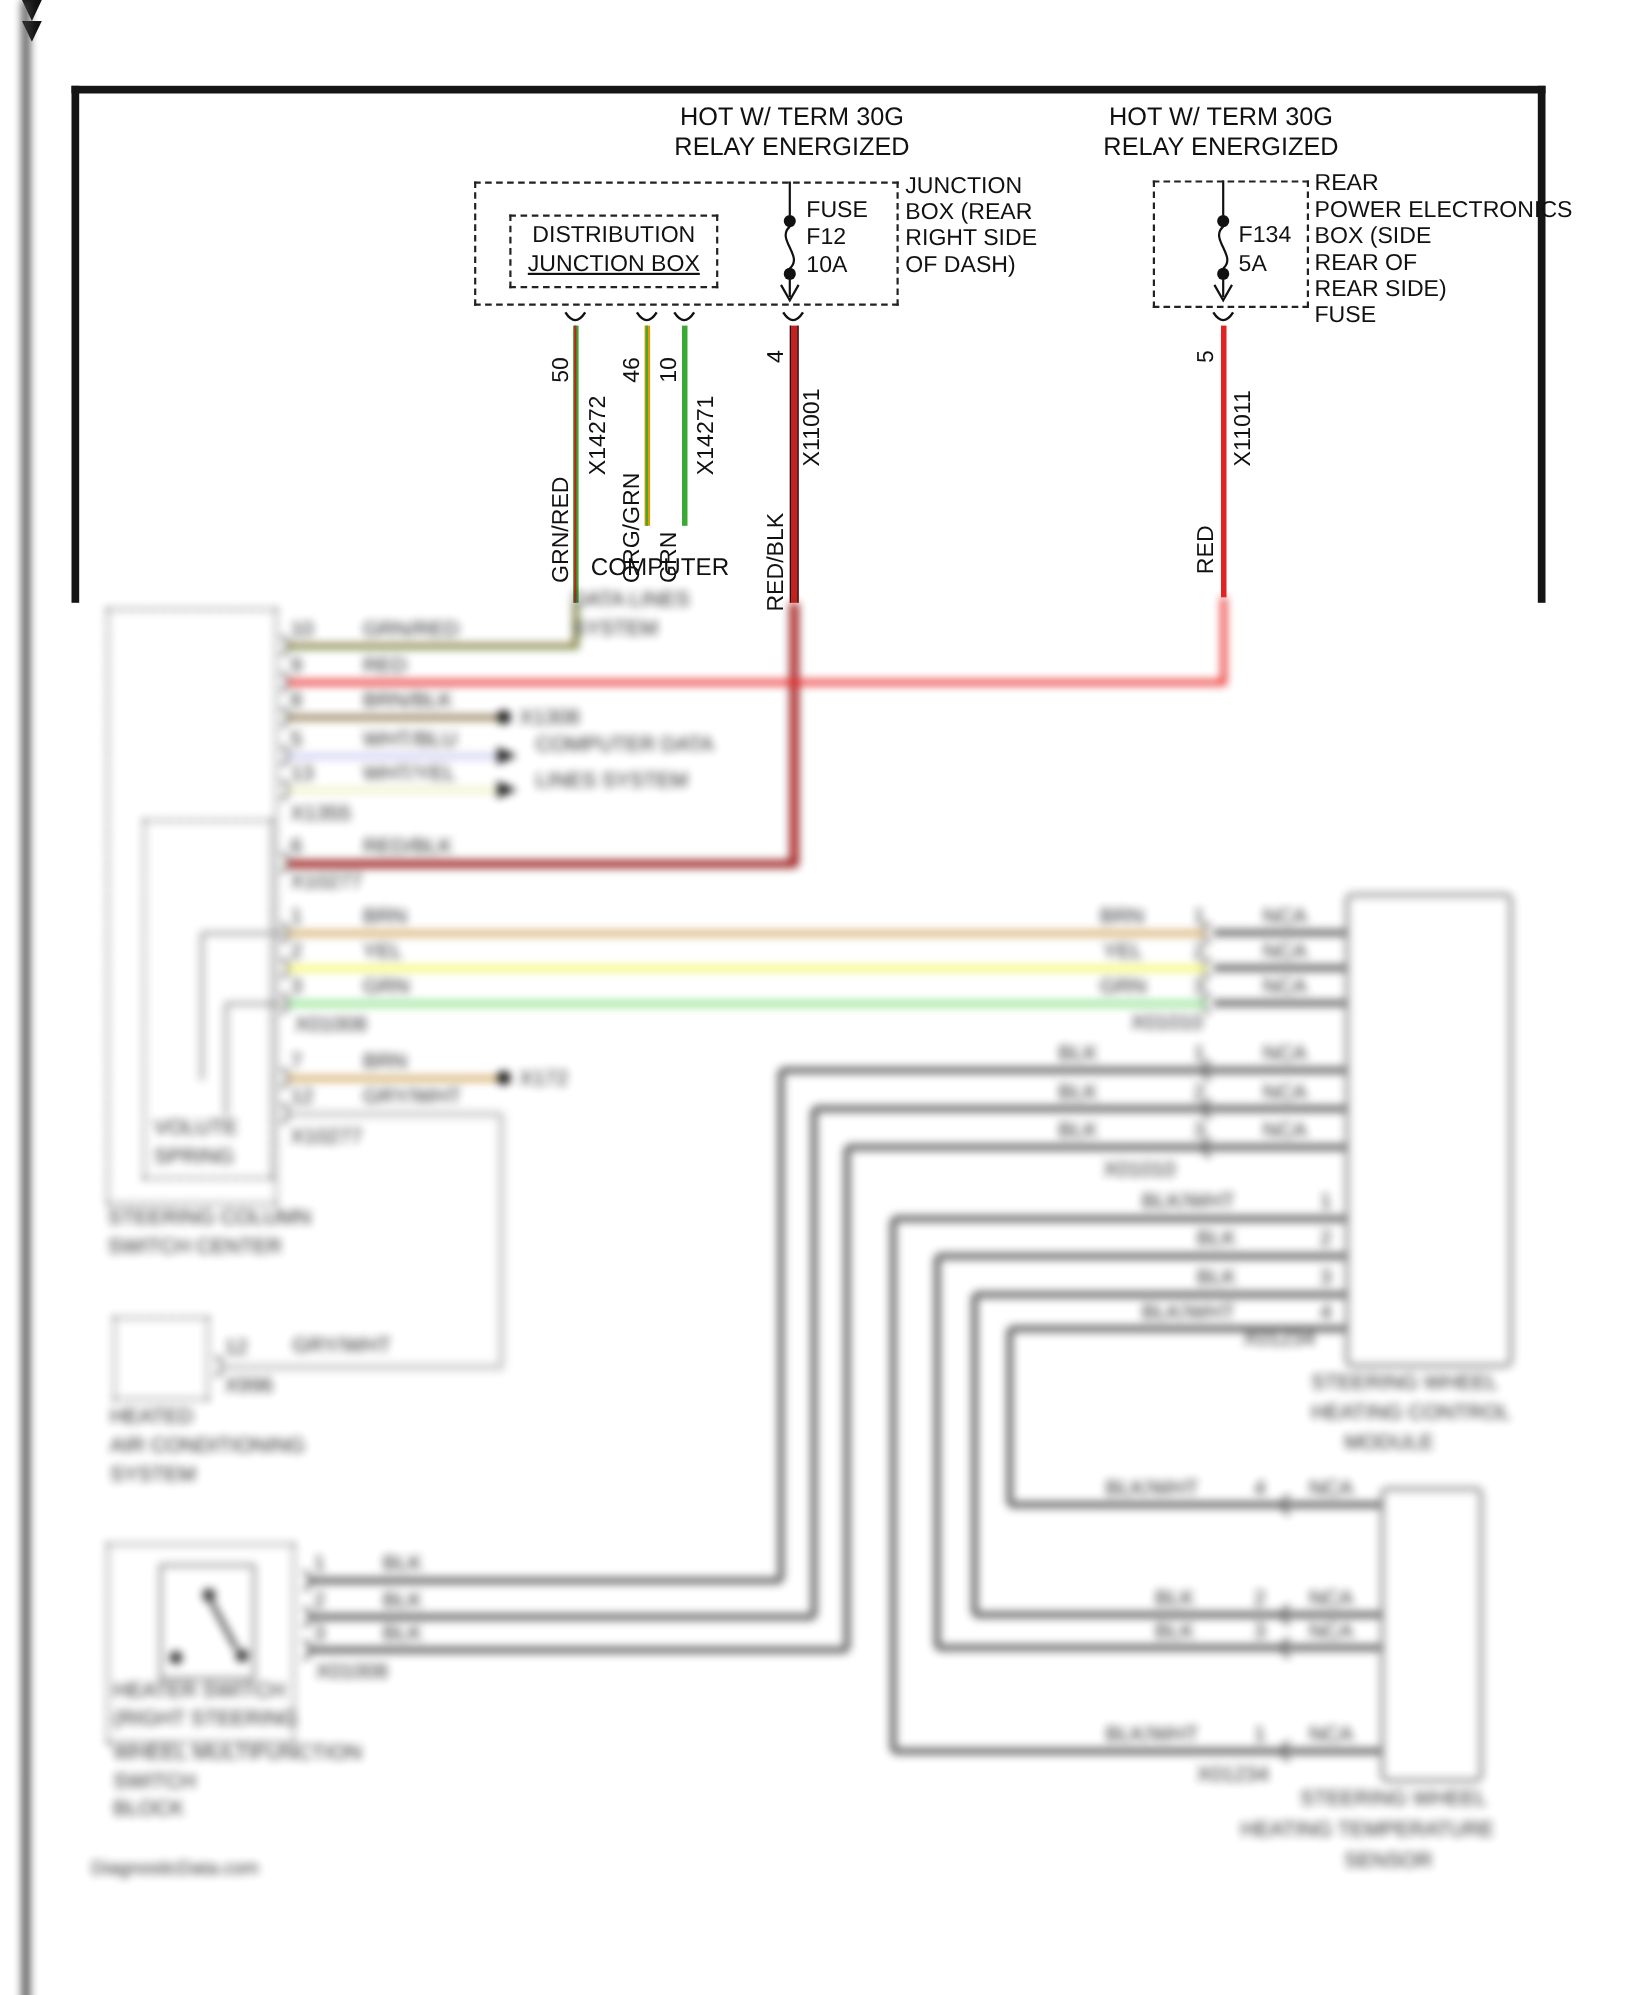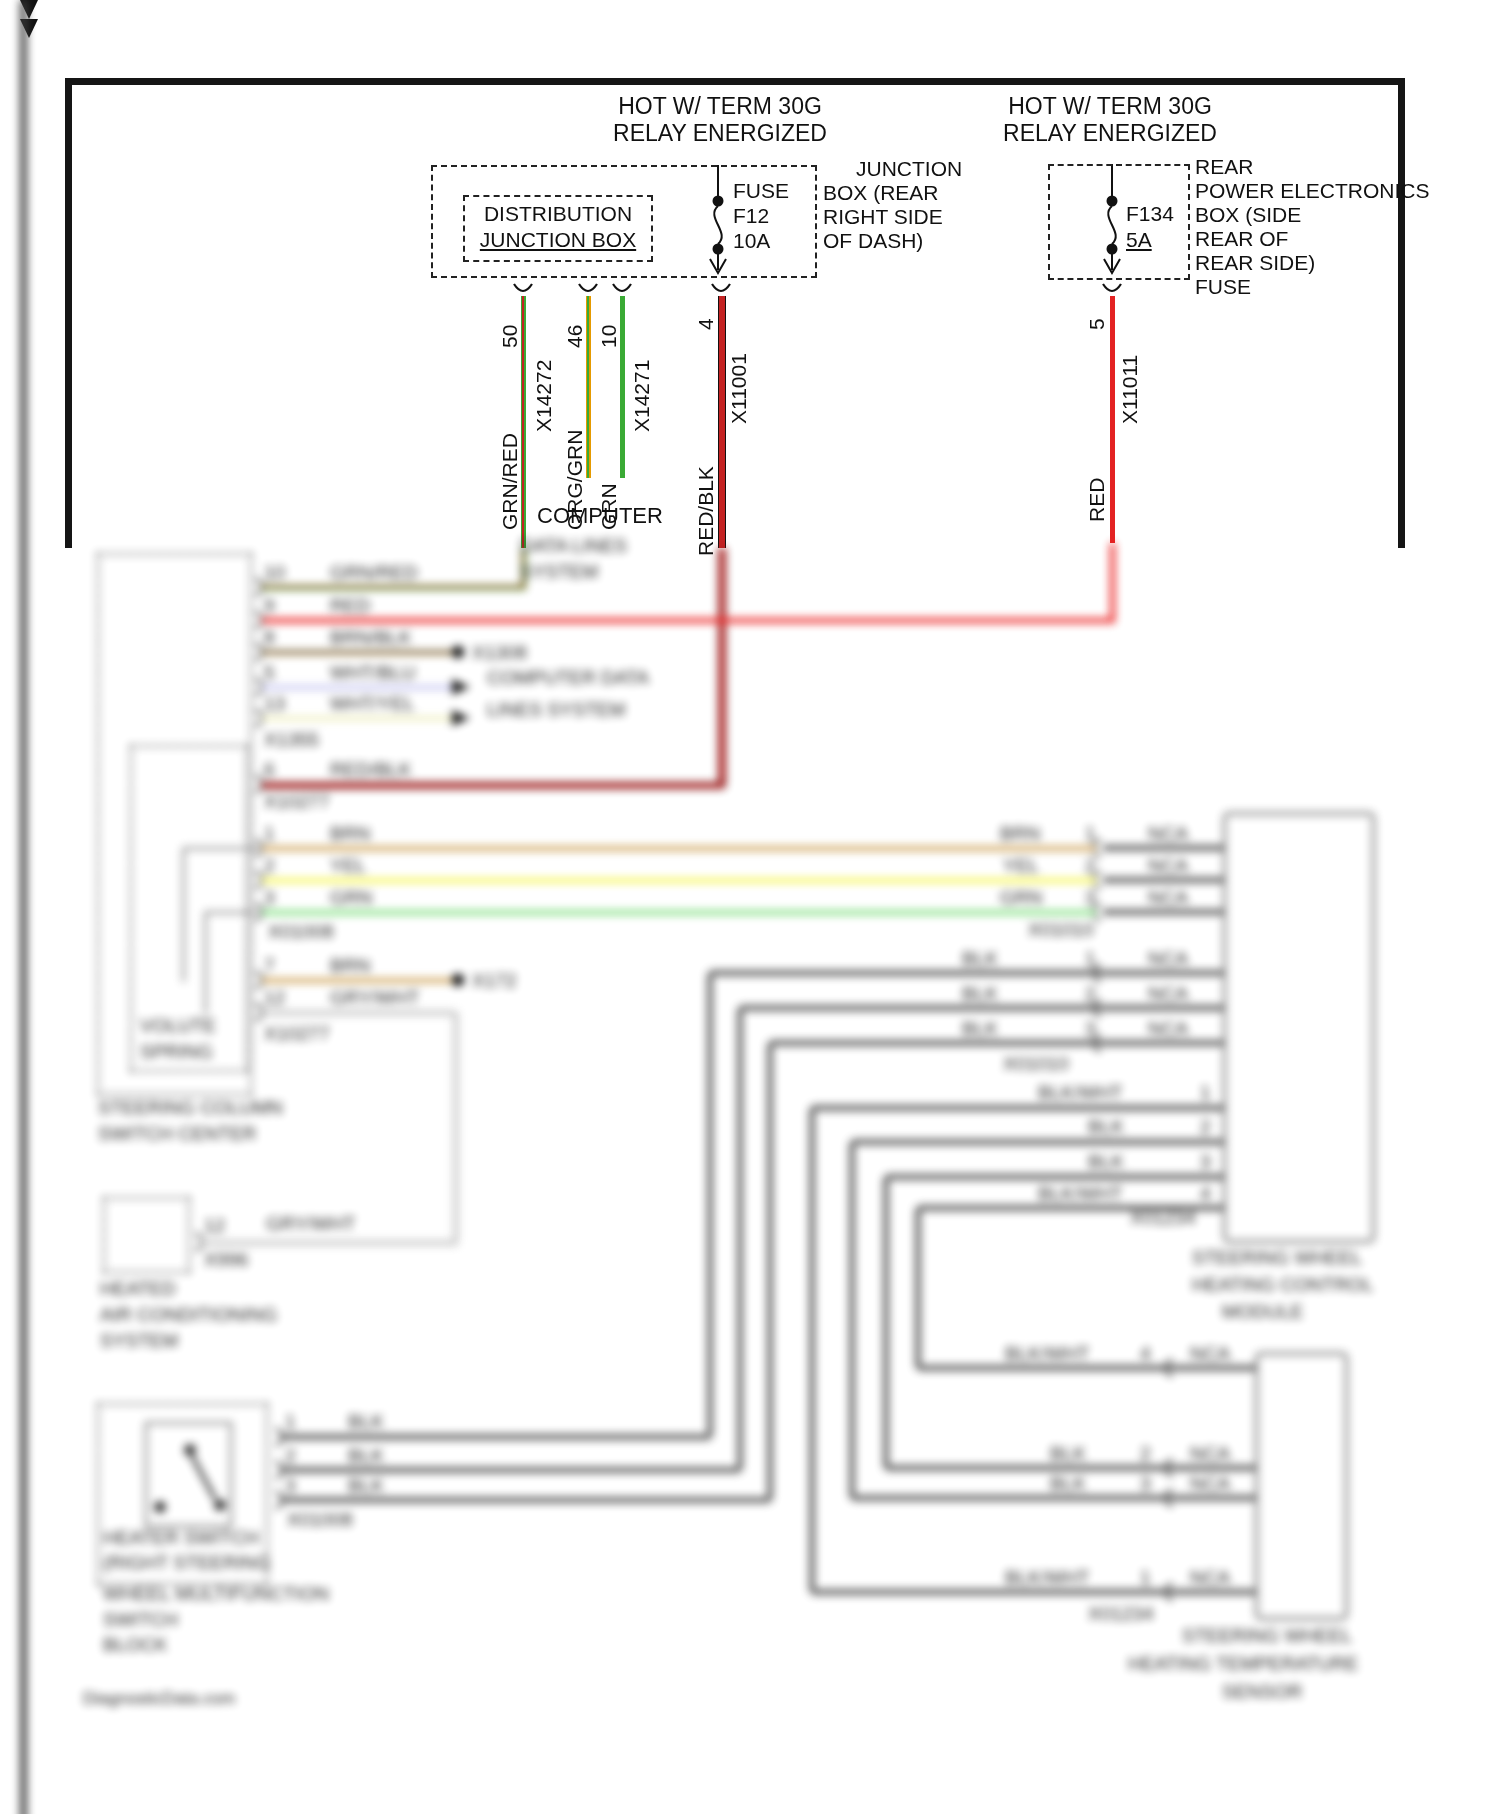--- a/index.html
+++ b/index.html
@@ -52,22 +52,22 @@
   <div class="lbl c" style="left: 560px; top: 94px; width: 320px; font-size: 23px;">HOT W/ TERM 30G</div>
       <div class="lbl c" style="left: 560px; top: 121px; width: 320px; font-size: 23px;">RELAY ENERGIZED</div>
       <div class="lbl c" style="left: 950px; top: 94px; width: 320px; font-size: 23px;">HOT W/ TERM 30G</div>
       <div class="lbl c" style="left: 950px; top: 121px; width: 320px; font-size: 23px;">RELAY ENERGIZED</div>
       <div class="lbl c" style="left: 463px; top: 203px; width: 190px;">DISTRIBUTION</div>
       <div class="lbl c" style="left: 463px; top: 229px; width: 190px; text-decoration: underline;">JUNCTION BOX</div>
       <div class="lbl" style="left: 733px; top: 180px;">FUSE</div>
       <div class="lbl" style="left: 733px; top: 205px;">F12</div>
       <div class="lbl" style="left: 733px; top: 230px;">10A</div>
       <div class="lbl" style="left: 1126px; top: 203px;">F134</div>
-      <div class="lbl" style="left: 1126px; top: 229px; text-decoration: underline;">5A</div>
-      <div class="lbl" style="left: 856px; top: 158px;">JUNCTION</div>
+      <div class="lbl" style="left: 1126px; top: 229px;">5A</div>
+      <div class="lbl" style="left: 823px; top: 158px;">JUNCTION</div>
       <div class="lbl" style="left: 823px; top: 182px;">BOX (REAR</div>
       <div class="lbl" style="left: 823px; top: 206px;">RIGHT SIDE</div>
       <div class="lbl" style="left: 823px; top: 230px;">OF DASH)</div>
       <div class="lbl" style="left: 1195px; top: 156px;">REAR</div>
       <div class="lbl" style="left: 1195px; top: 180px;">POWER ELECTRONICS</div>
       <div class="lbl" style="left: 1195px; top: 204px;">BOX (SIDE</div>
       <div class="lbl" style="left: 1195px; top: 228px;">REAR OF</div>
       <div class="lbl" style="left: 1195px; top: 252px;">REAR SIDE)</div>
       <div class="lbl" style="left: 1195px; top: 276px;">FUSE</div>
       <div class="lbl c" style="left: 535px; top: 504px; width: 130px; font-size: 22px;">COMPUTER</div>

